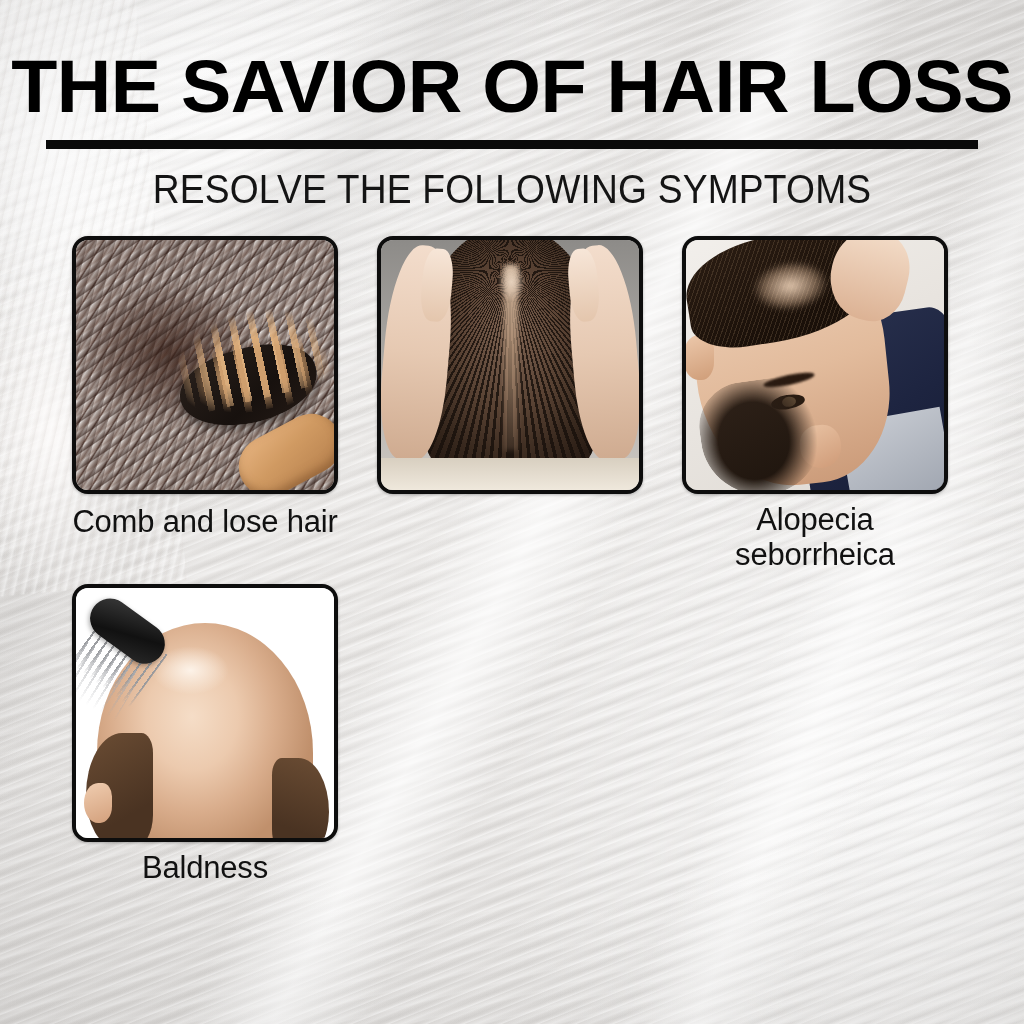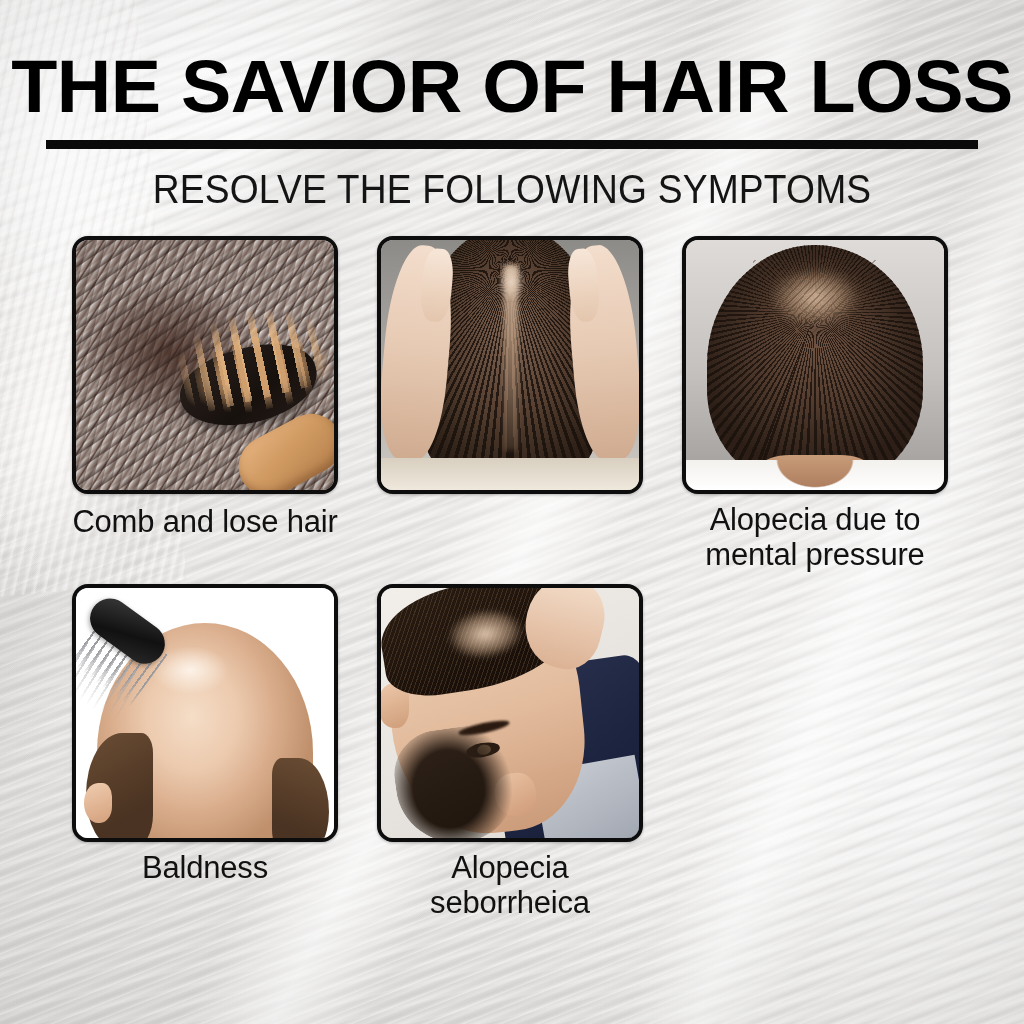--- a/index.html
+++ b/index.html
@@ -610,52 +610,20 @@
             </div>
           <div class="hand r">
               <div class="finger"></div>
             </div>
           <div class="shirt"></div>
         </div>
       </div>
     </div>
 
 
-    <div class="cell row2">
-      <div class="card">
-        <div class="photo p4">
-          <div class="head"></div>
-          <div class="hairtex"></div>
-          <div class="bald"></div>
-          <div class="wisps"></div>
-          <div class="neck"></div>
-          <div class="shirt"></div>
-        </div>
-      </div>
-      <div class="caption">
-        <span>Alopecia due to</span><br>
-        <span>mental pressure</span>
-      </div>
-    </div>
-
-    <div class="cell row2">
-      <div class="card">
-        <div class="photo p6">
-          <div class="head"></div>
-          <div class="shine"></div>
-          <div class="fringe"></div>
-          <div class="fringe r"></div>
-          <div class="ear"></div>
-          <div class="brush-bristles"></div>
-          <div class="brush-bristles2"></div>
-          <div class="brush-body"></div>
-        </div>
-      </div>
-      <div class="caption">Baldness</div>
-    </div>
 
     <div class="cell row2">
       <div class="card">
         <div class="photo p5">
           <div class="navy"></div>
           <div class="navy2"></div>
           <div class="face"></div>
           <div class="ear"></div>
           <div class="hair"></div>
           <div class="hairtex"></div>
@@ -663,14 +631,30 @@
           <div class="hand"></div>
           <div class="brow"></div>
           <div class="eye"></div>
           <div class="nose"></div>
           <div class="beard"></div>
         </div>
       </div>
       <div class="caption">Alopecia seborrheica</div>
     </div>
 
+    <div class="cell row2">
+      <div class="card">
+        <div class="photo p6">
+          <div class="head"></div>
+          <div class="shine"></div>
+          <div class="fringe"></div>
+          <div class="fringe r"></div>
+          <div class="ear"></div>
+          <div class="brush-bristles"></div>
+          <div class="brush-bristles2"></div>
+          <div class="brush-body"></div>
+        </div>
+      </div>
+      <div class="caption">Baldness</div>
+    </div>
+
   </div>
 </div>
 
 </body></html>

